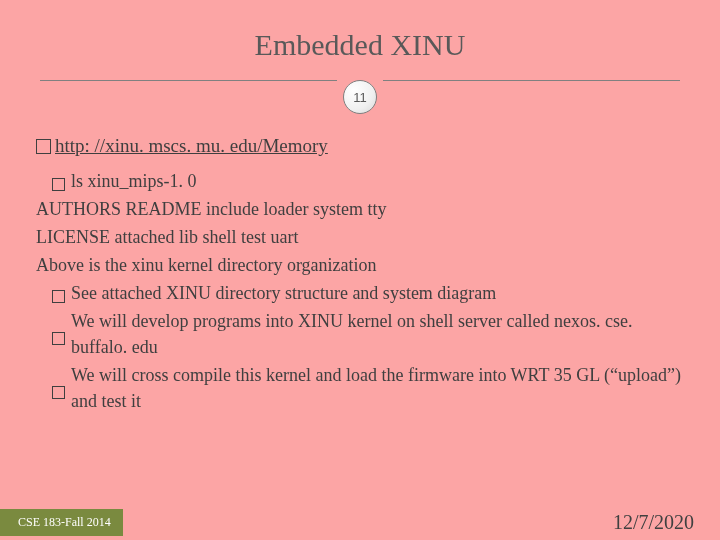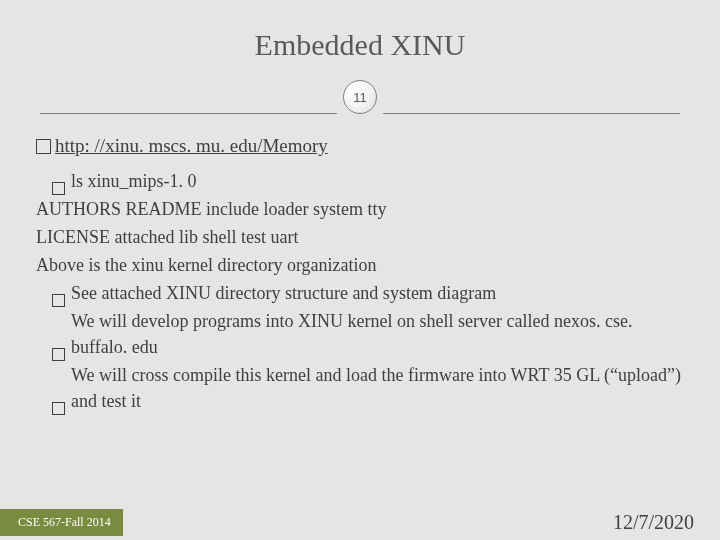--- a/index.html
+++ b/index.html
@@ -6,34 +6,34 @@
   html, body { width: 720px; height: 540px; overflow: hidden; }
   body {
     font-family: Georgia, 'Times New Roman', serif;
     background: #ffffff;
     position: relative;
   }
   .slide {
     width: 720px;
     height: 540px;
     position: relative;
-    background: #e5e5e5;
+    background: #fca5a5;
   }
   .title {
     text-align: center;
     font-size: 30px;
     font-weight: 400;
     color: #595959;
     padding-top: 28px;
     padding-bottom: 14px;
     font-family: Georgia, serif;
   }
   .divider-row {
     display: flex;
-    align-items: flex-end;
+    align-items: flex-start;
     width: 100%;
     padding: 0 40px;
     margin-top: 4px;
     margin-bottom: 18px;
   }
   .line {
     flex: 1;
     height: 1px;
     background: #808080;
   }
@@ -84,21 +84,21 @@
     font-size: 19px;
   }
   .body-block {
     font-size: 18px;
   }
   .body-line {
     margin-bottom: 2px;
   }
   .bullet-line {
     display: flex;
-    align-items: flex-end;
+    align-items: center;
     margin-bottom: 2px;
     padding-left: 16px;
   }
   .bullet-line .square-bullet {
     margin-top: 6px;
     margin-right: 6px;
   }
   .bullet-line .txt { flex: 1; }
   .footer {
     position: absolute;
@@ -168,17 +168,17 @@
 
       <div class="bullet-line">
         <span class="square-bullet"></span>
         <span class="txt">We will cross compile this kernel and load the firmware into WRT 35 GL (“upload”) and test it</span>
       </div>
 
     </div>
   </div>
 
   <div class="footer">
-    <div class="footer-left">CSE 567-Fall 2014</div>
+    <div class="footer-left">CSE 183-Fall 2014</div>
     <div class="footer-right">12/7/2020</div>
   </div>
 
 </div>
 
 </body></html>

